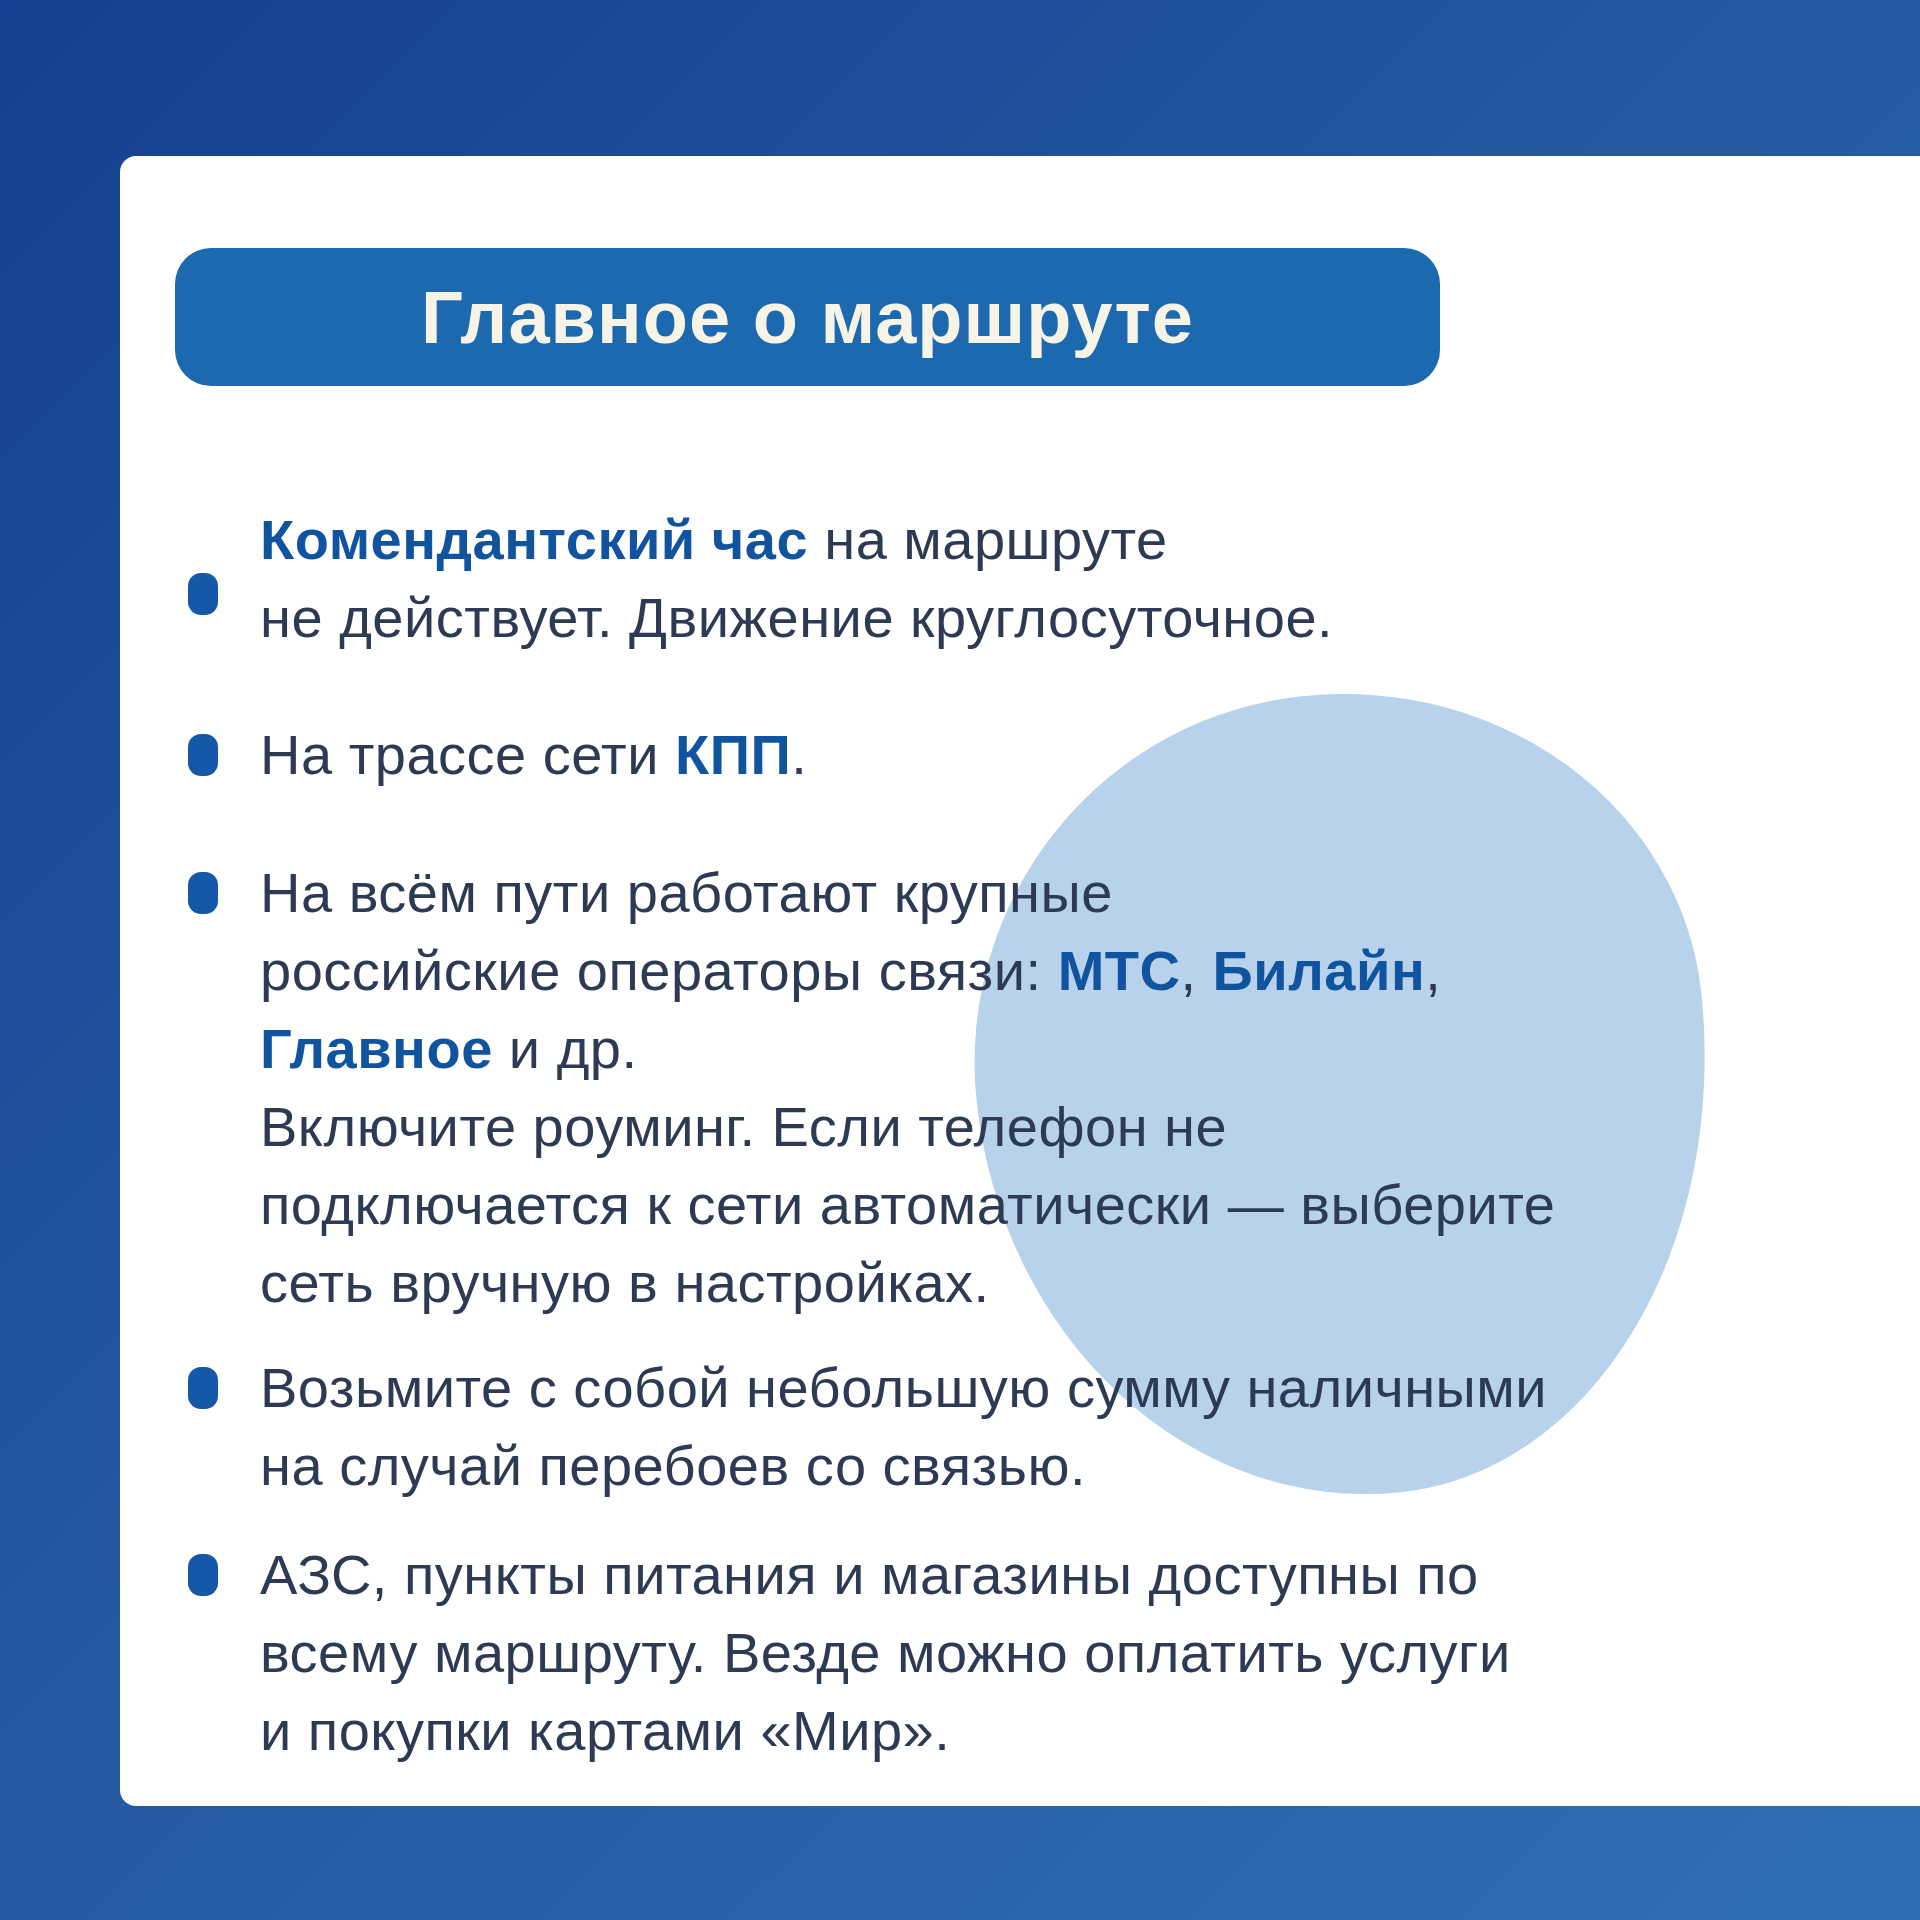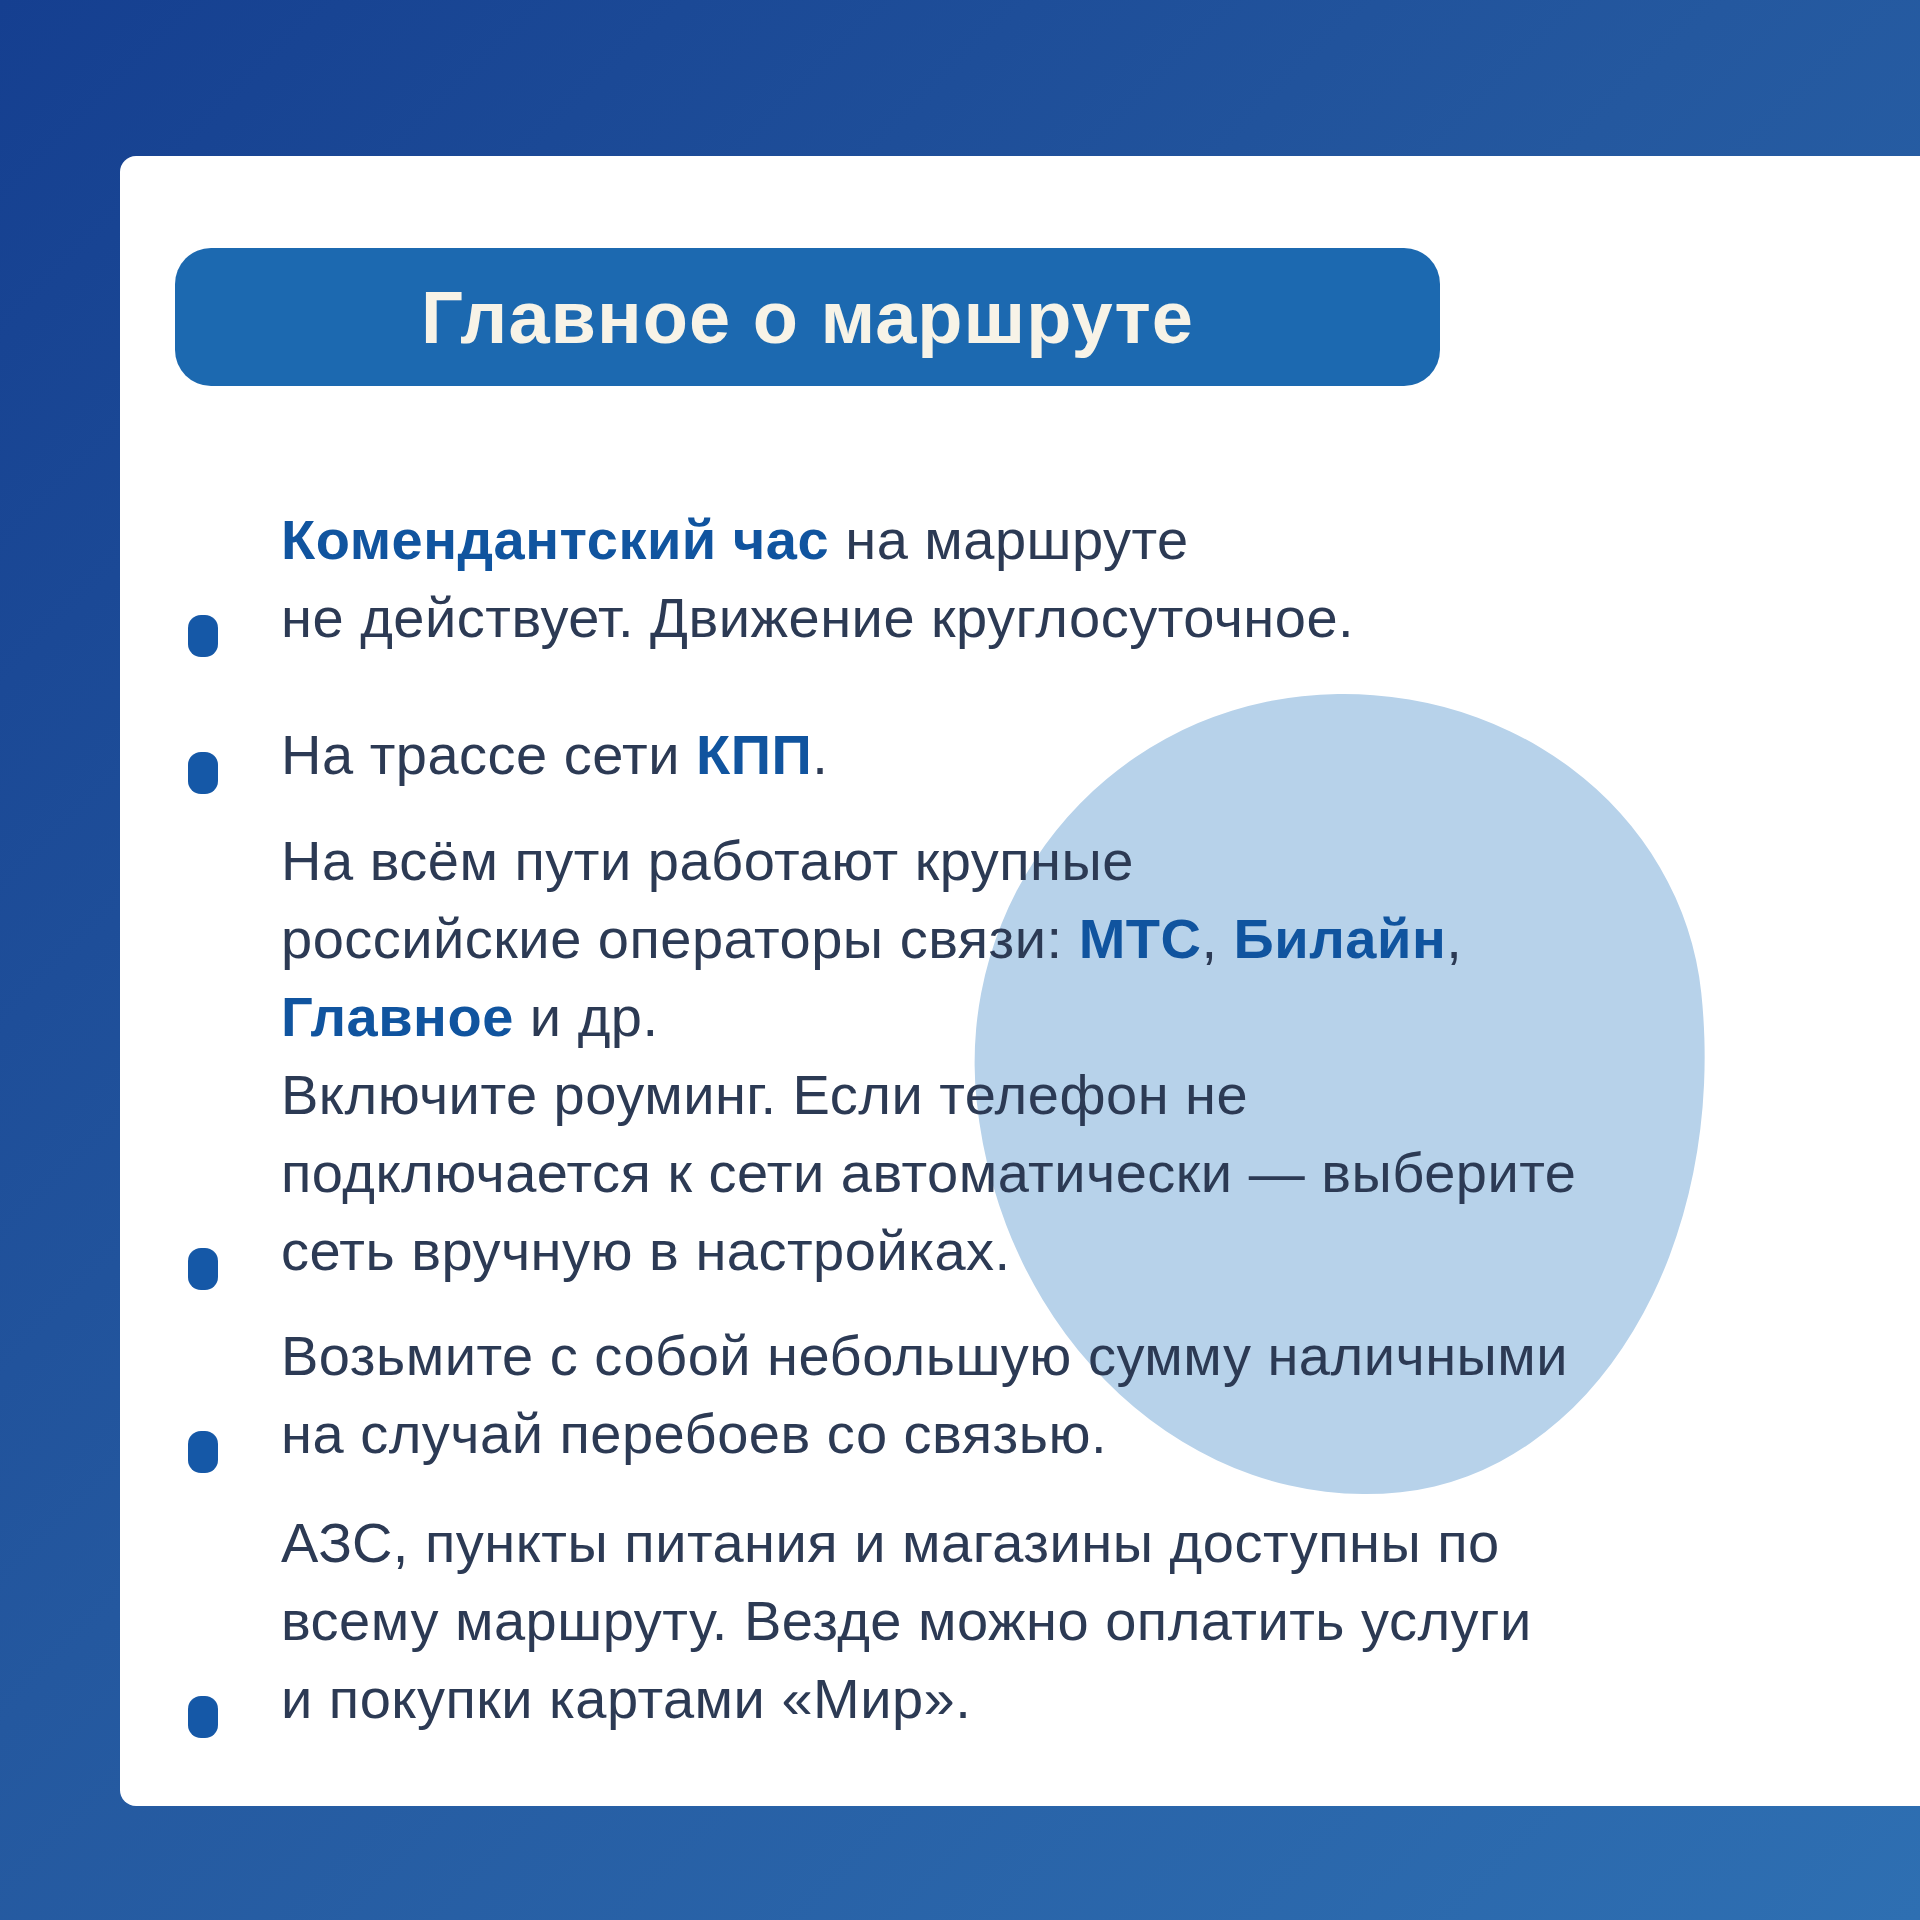--- a/index.html
+++ b/index.html
@@ -56,22 +56,21 @@
     letter-spacing:1px;
     white-space:nowrap;
   }
   .facts{
     position:absolute;
     left:68px;top:0;
     width:1520px;
   }
   .item{
     display:flex;
-    align-items:flex-end;
-    gap:21px;
+    align-items:flex-start;
   }
   .bullet{
     flex:0 0 auto;
     width:30px;height:42px;
     margin-top:18px;
     background:var(--bullet);
     border-radius:13px;
   }
   .bullet-mid{margin-top:72px;}
   .item-text{
@@ -84,21 +83,21 @@
     letter-spacing:0.5px;
     white-space:pre-line;
   }
   .accent{
     color:var(--accent);
     font-weight:700;
   }
   
   .item:nth-child(1){margin-top:345px;}
   .item:nth-child(2){margin-top:59px;}
-  .item:nth-child(3){margin-top:28px;}
+  .item:nth-child(3){margin-top:60px;}
   .item:nth-child(4){margin-top:27px;}
   .item:nth-child(5){margin-top:31px;}
 </style>
 </head>
 <body>
 
 <div class="stage">
   <div class="card">
     <div class="blob"></div>
     <div class="badge">

